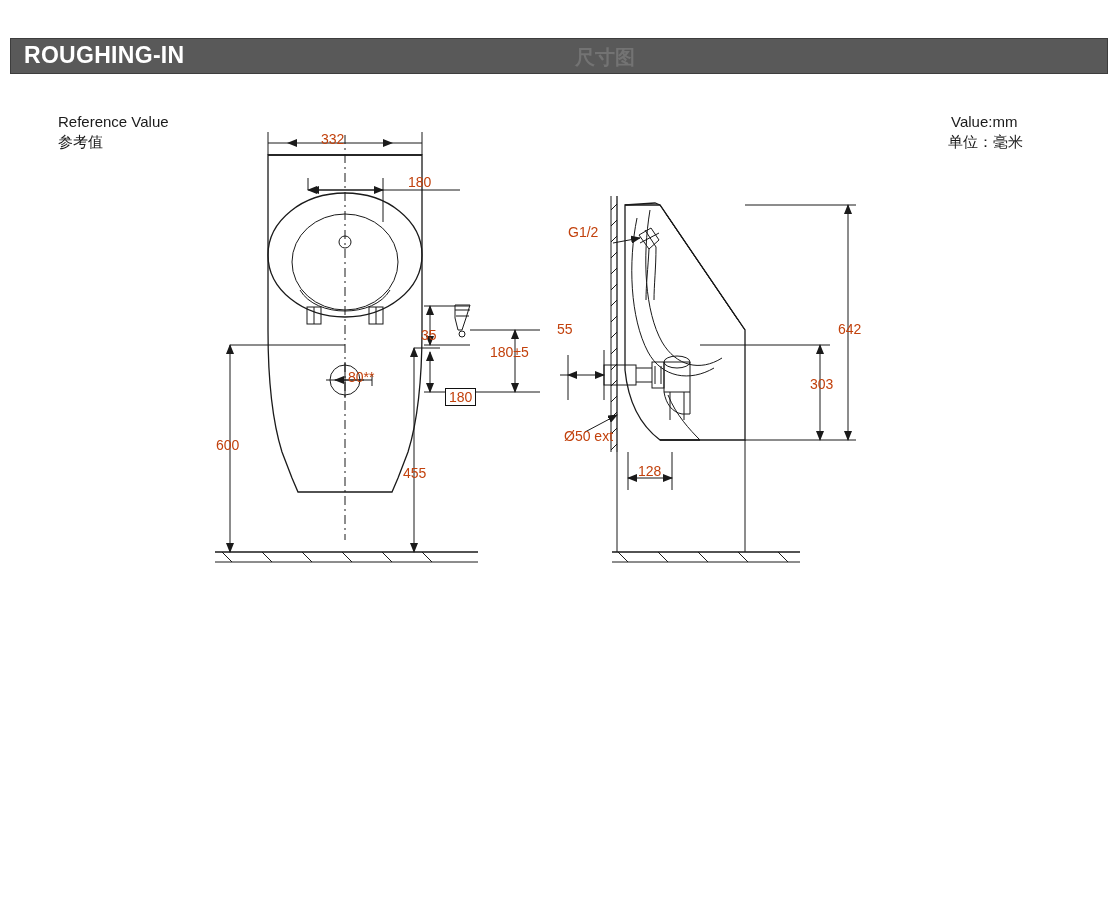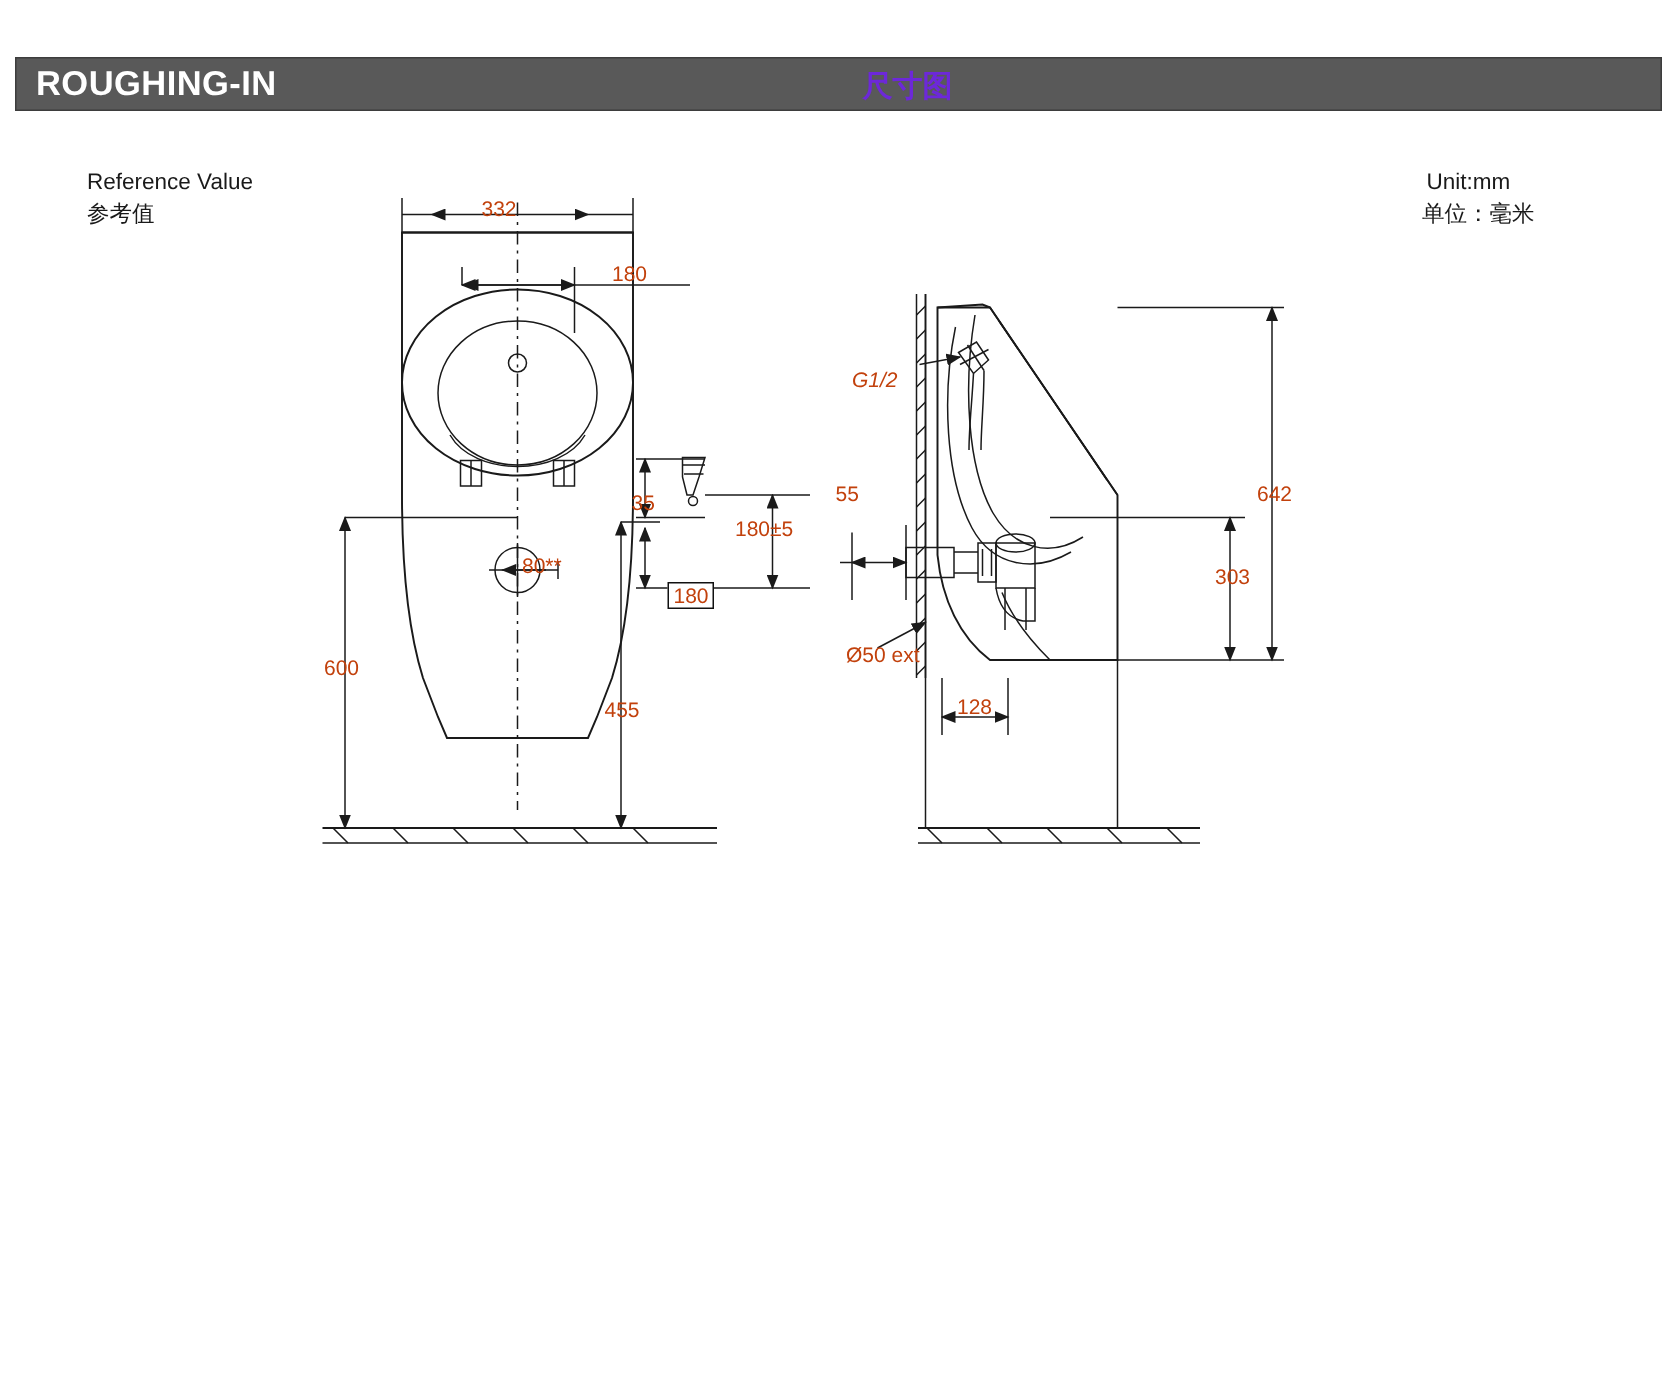--- a/index.html
+++ b/index.html
@@ -39,21 +39,21 @@
     font-weight: bold;
     color: #ffffff;
     letter-spacing: 0.3px;
   }
   .header-title-cn {
     position: absolute;
     left: 575px;
     top: 44px;
     font-size: 20px;
     font-weight: bold;
-    color: #6d28d9;
+    color: #737373;
     text-align: right;
   }
   
   .label {
     position: absolute;
     font-size: 15px;
     color: #1a1a1a;
     white-space: nowrap;
   }
   .ref-en { left: 58px; top: 113px; }
@@ -85,21 +85,21 @@
 <body>
 
 <div id="sheet">
 
   <div class="header-bar"></div>
   <div class="header-title">ROUGHING-IN</div>
   <div class="header-title-cn">尺寸图</div>
 
   <div class="label ref-en">Reference Value</div>
   <div class="label ref-cn">参考值</div>
-  <div class="label unit-en">Unit:mm</div>
+  <div class="label unit-en">Value:mm</div>
   <div class="label unit-cn">单位：毫米</div>
 
   <svg width="1120" height="920" style="position:absolute;left:0;top:0;">
     <defs>
       <marker id="arrEnd" markerWidth="10" markerHeight="8" refX="9" refY="4" orient="auto" markerUnits="userSpaceOnUse">
         <path d="M0,0 L10,4 L0,8 z" fill="#1a1a1a"></path>
       </marker>
       <marker id="arrStart" markerWidth="10" markerHeight="8" refX="1" refY="4" orient="auto" markerUnits="userSpaceOnUse">
         <path d="M10,0 L0,4 L10,8 z" fill="#1a1a1a"></path>
       </marker>
@@ -243,19 +243,19 @@
 
   <div class="dim" style="left:321px; top:131px;">332</div>
   <div class="dim" style="left:408px; top:174px;">180</div>
   <div class="dim" style="left:421px; top:327px;">35</div>
   <div class="dim" style="left:348px; top:369px;">80**</div>
   <div class="dim boxed" style="left:445px; top:388px;">180</div>
   <div class="dim" style="left:216px; top:437px;">600</div>
   <div class="dim" style="left:403px; top:465px;">455</div>
   <div class="dim" style="left:490px; top:344px;">180±5</div>
   <div class="dim" style="left:557px; top:321px;">55</div>
-  <div class="dim" style="left:568px; top:245px;font-style:italic;">G1/2</div>
+  <div class="dim" style="left:568px; top:224px;">G1/2</div>
   <div class="dim" style="left:564px; top:428px;text-align:center;">Ø50 ext</div>
   <div class="dim" style="left:638px; top:463px;">128</div>
   <div class="dim" style="left:838px; top:321px;">642</div>
   <div class="dim" style="left:810px; top:376px;">303</div>
 
 </div>
 
 </body></html>

